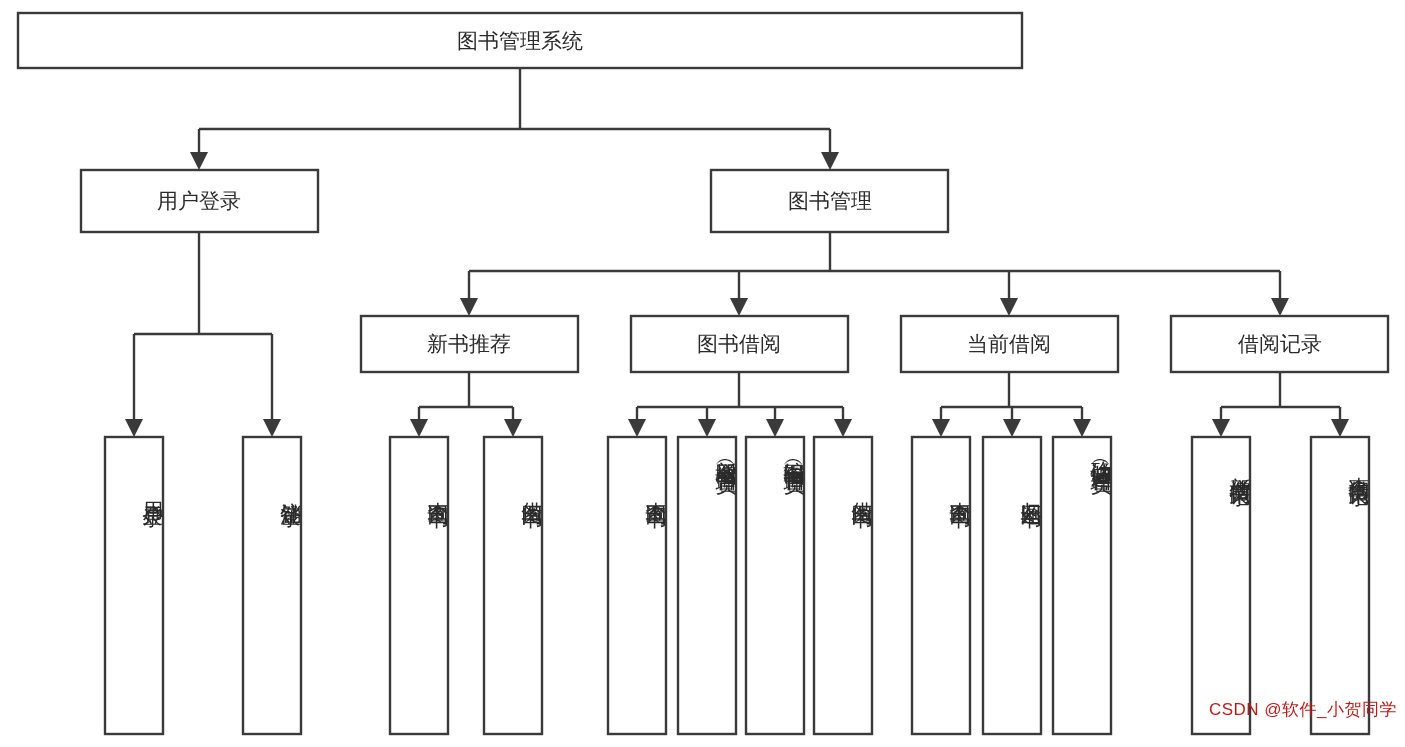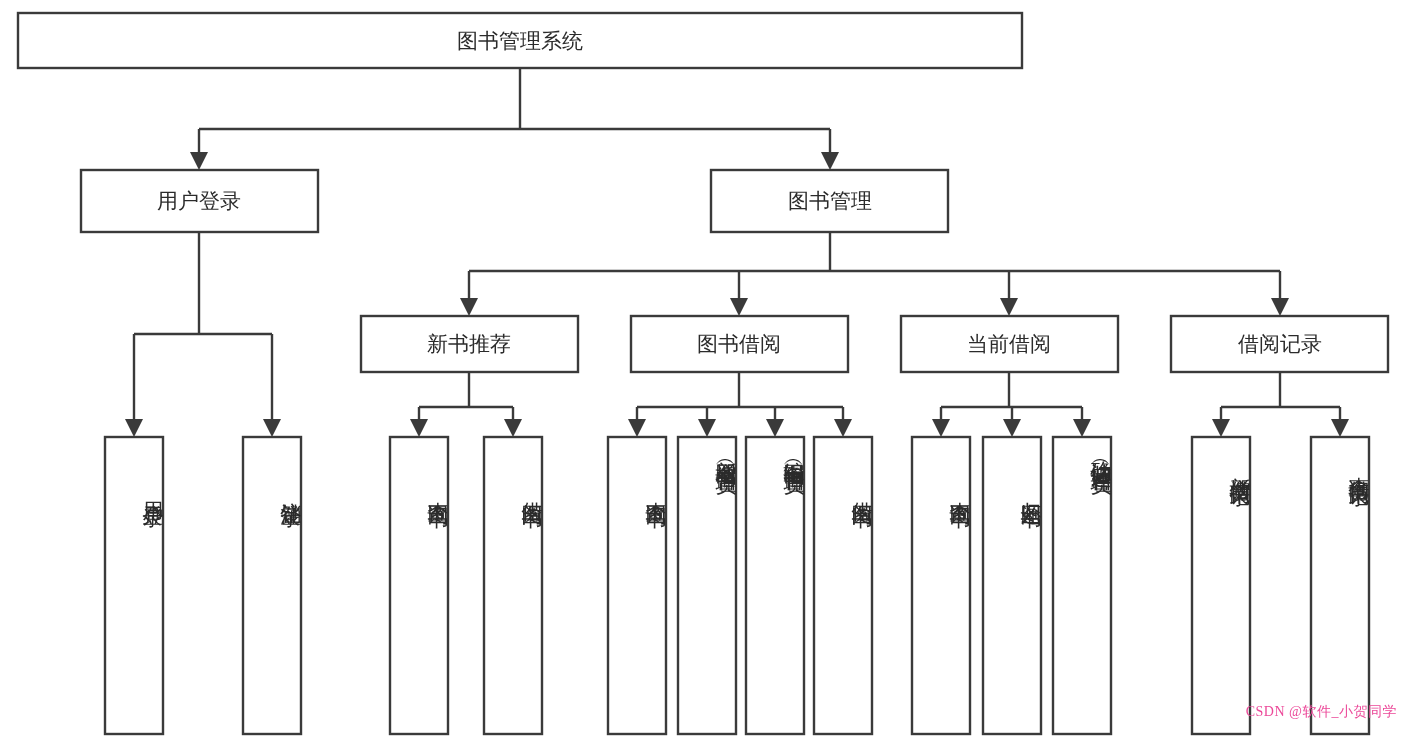--- a/index.html
+++ b/index.html
@@ -58,23 +58,23 @@
     letter-spacing: 2px;
     line-height: 1;
     white-space: nowrap;
     text-align: center;
     pointer-events: none;
   }
   .watermark {
     position: absolute;
     right: 8px;
     bottom: 4px;
-    font-family: Liberation Serif, serif;
-    font-size: 14px;
-    color: #ec4899;
+    font-family: Liberation Sans, sans-serif;
+    font-size: 17px;
+    color: #b91c1c;
     white-space: nowrap;
     letter-spacing: 0.5px;
   }
 </style>
 </head>
 <body>
 
 <div id="diagram-root">
 
   <svg id="flow-svg" viewBox="0 0 1405 747">

